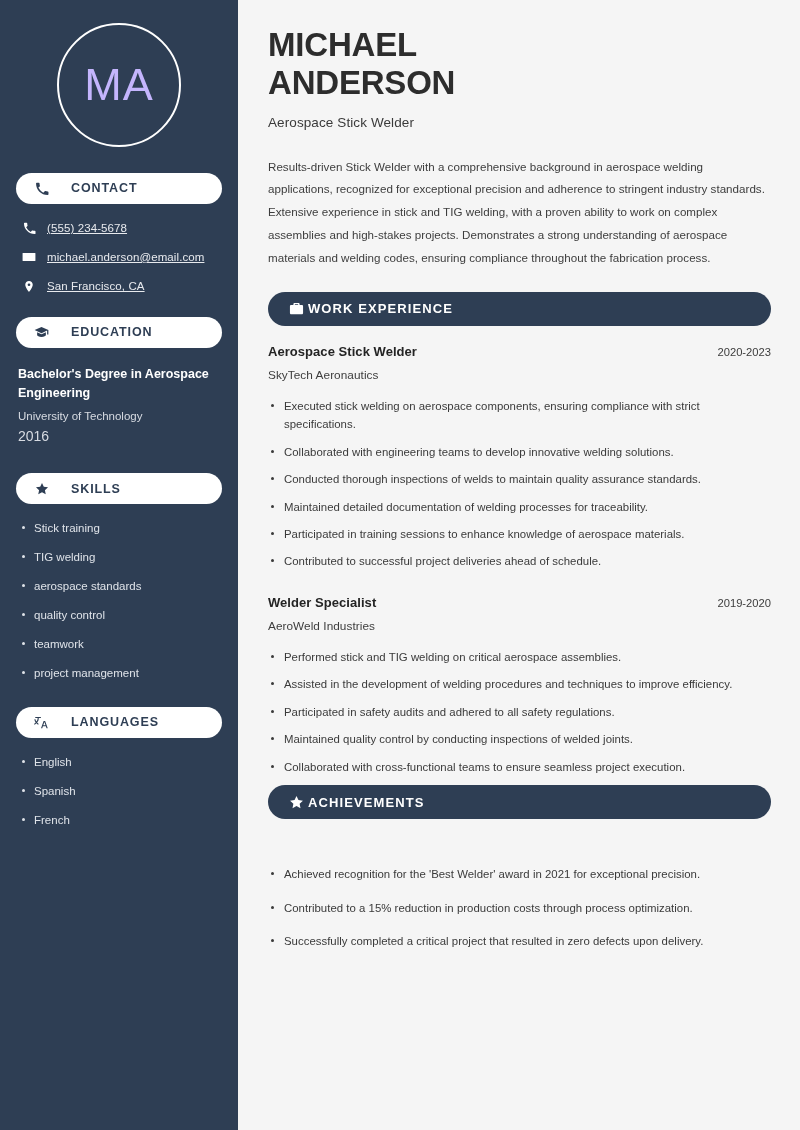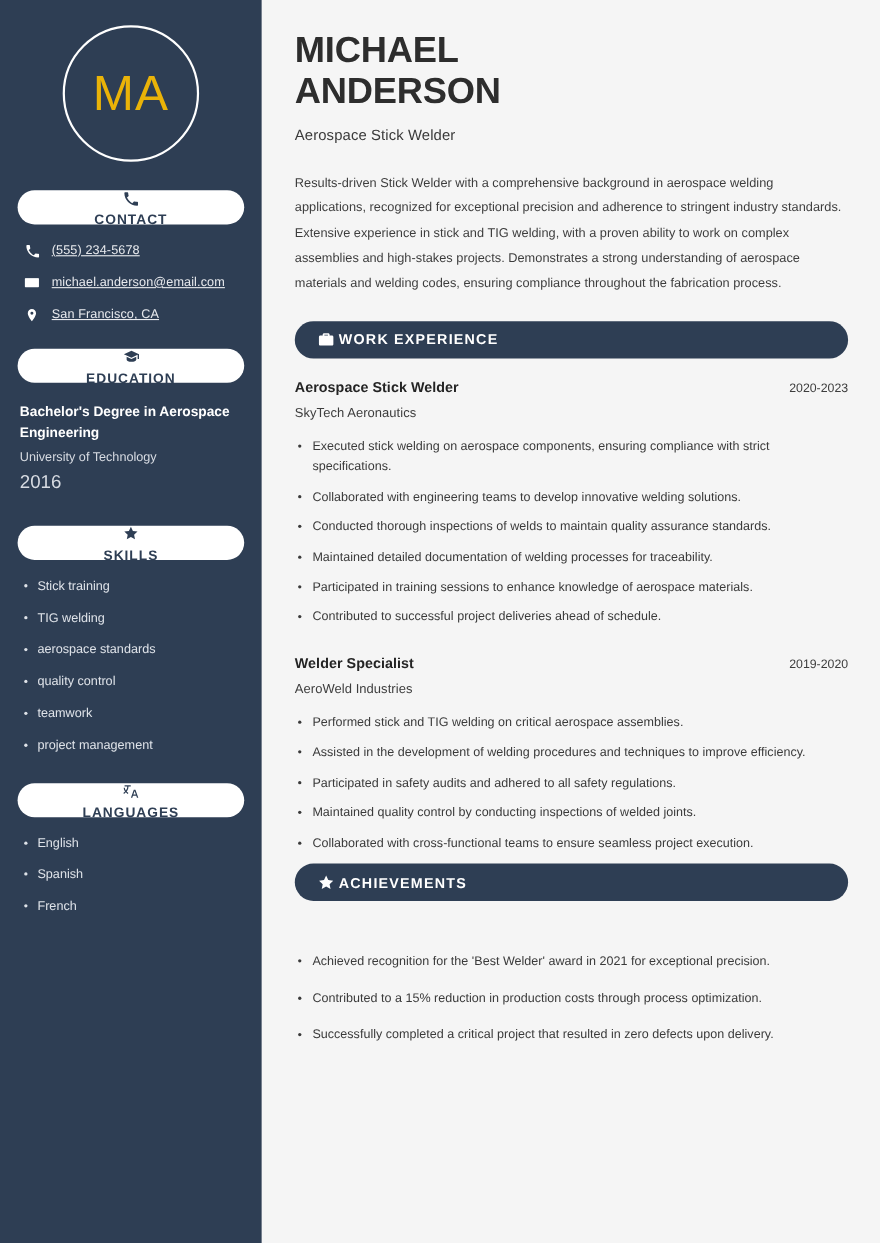--- a/index.html
+++ b/index.html
@@ -44,34 +44,33 @@
     width: 124px;
     height: 124px;
     border-radius: 50%;
     border: 2px solid #ffffff;
     display: flex;
     align-items: center;
     justify-content: center;
     font-size: 45px;
     font-weight: 400;
     letter-spacing: 1px;
-    color: #eab308;
+    color: #c4b5fd;
   }
 
   .pill {
     background: #ffffff;
     color: #2e3e54;
     border-radius: 999px;
     height: 31px;
     display: flex;
     align-items: center;
     padding: 0 18px;
-    gap: 6px;
+    gap: 22px;
     margin-bottom: 17px;
-    flex-direction: column;
   }
 
   .pill-label {
     font-size: 12.5px;
     font-weight: bold;
     letter-spacing: 0.9px;
     line-height: 1;
   }
 
   .pill-icon {
@@ -117,21 +116,21 @@
     color: #ffffff;
     line-height: 1.55;
     margin-bottom: 4px;
   }
   .edu-school {
     font-size: 11.5px;
     color: #d7dbe2;
     line-height: 1.55;
   }
   .edu-year {
-    font-size: 17px;
+    font-size: 14px;
     color: #d7dbe2;
     line-height: 1.55;
   }
 
   .side-list { list-style: none; padding: 0 4px; margin-bottom: 26px; }
 
   .side-list li {
     position: relative;
     font-size: 11.5px;
     color: #dfe3e9;

